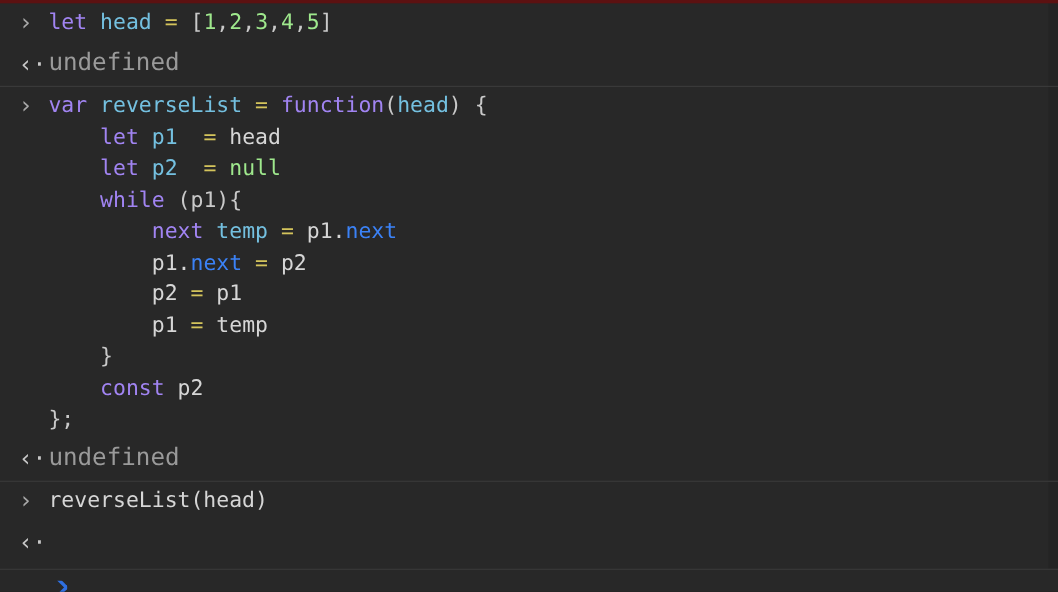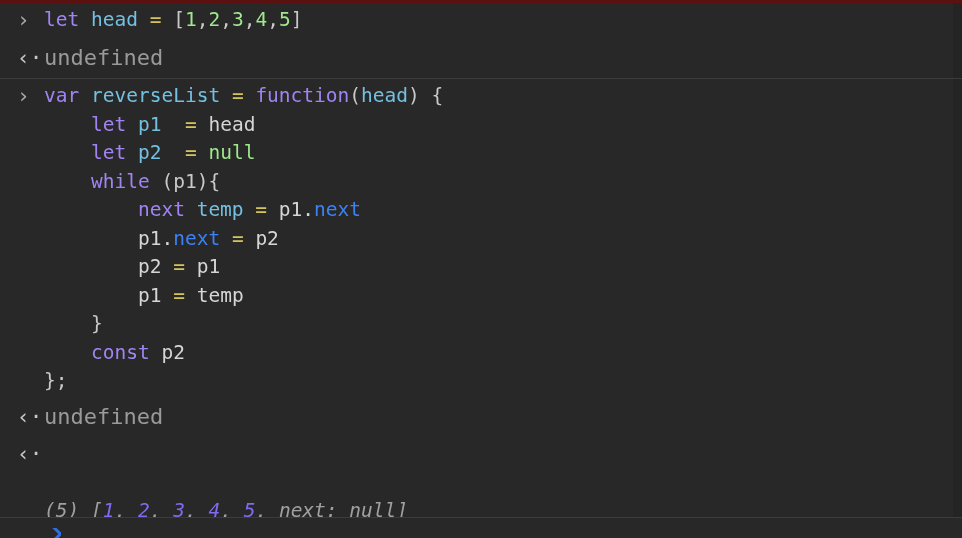--- a/index.html
+++ b/index.html
@@ -165,20 +165,24 @@
 <span class="plain">    </span><span class="punct">}</span>
 <span class="plain">    </span><span class="kw">const</span><span class="plain"> </span><span class="plain">p2</span>
 <span class="punct">};</span></div>
     </div>
 
     <div class="row">
       <div class="gutter output-arrow"></div>
       <div class="content result">undefined</div>
     </div>
 
+    <div class="row divider-top">
+      <div class="gutter input-arrow"></div>
+      <div class="content"><span class="plain">reverseList(head)</span></div>
+    </div>
 
     <div class="row">
       <div class="gutter output-arrow"></div>
       <div class="content">
         <div class="obj-line">
           <span class="arr-grey">(5) </span><span class="arr-grey">[</span><span class="arr-num">1</span><span class="arr-grey">, </span><span class="arr-num">2</span><span class="arr-grey">, </span><span class="arr-num">3</span><span class="arr-grey">, </span><span class="arr-num">4</span><span class="arr-grey">, </span><span class="arr-num">5</span><span class="arr-grey">, </span><span class="arr-grey">next: </span><span class="arr-grey">null</span><span class="arr-grey">]</span>
         </div>
       </div>
     </div>
 

